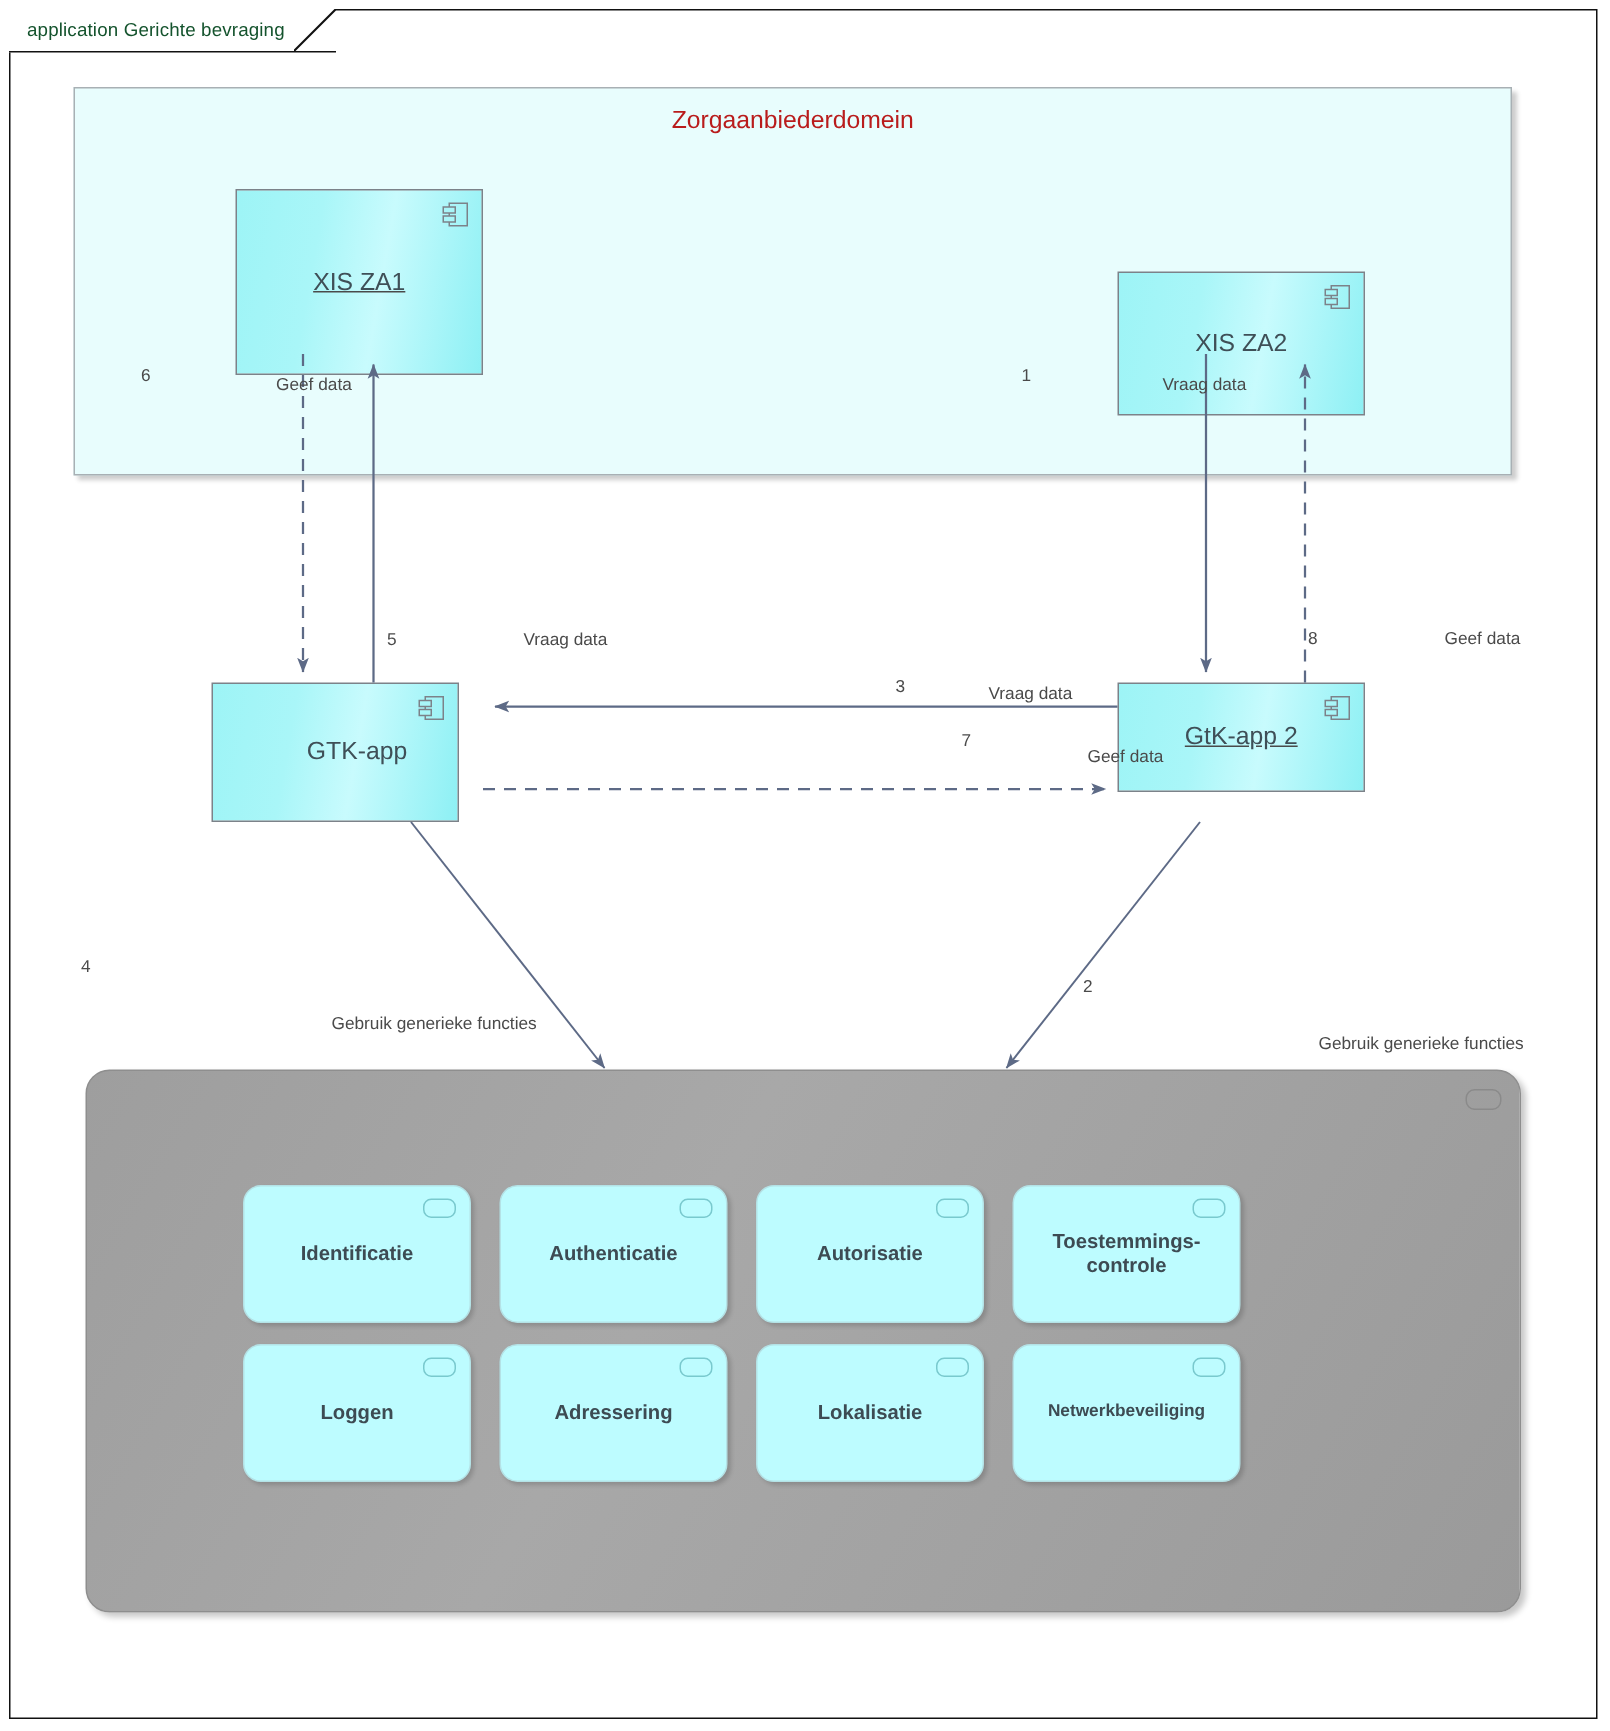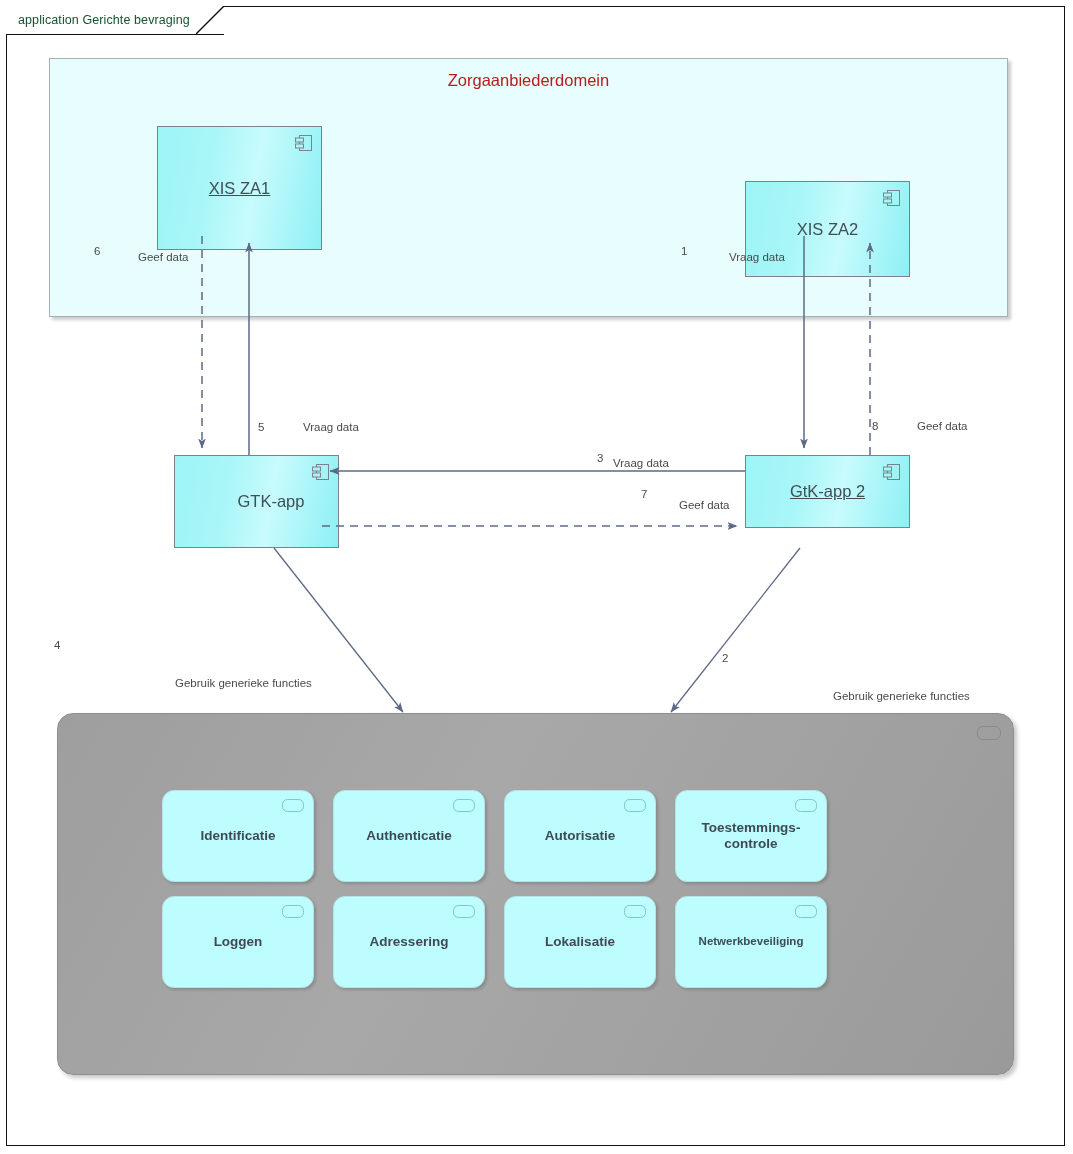--- a/index.html
+++ b/index.html
@@ -119,21 +119,21 @@
     position: absolute;
     right: 7px;
     top: 6px;
     width: 20px;
     height: 20px;
   }
   .comp-icon svg { display: block; }
 
   #xis-za1 { left: 157px; top: 126px; width: 165px; height: 124px; text-decoration: underline; }
   #xis-za2 { left: 745px; top: 140px; width: 165px; height: 96px; margin-top: 41px; }
-  #gtk-app  { left: 174px; top: 455px; width: 165px; height: 93px; padding-left: 29px; }
+  #gtk-app  { left: 141px; top: 455px; width: 165px; height: 93px; padding-left: 29px; }
   #gtk-app2 { left: 745px; top: 455px; width: 165px; height: 73px; text-decoration: underline; }
 
   
   #generieke-functies {
     position: absolute;
     left: 57px;
     top: 713px;
     width: 957px;
     height: 362px;
     box-sizing: border-box;
@@ -214,20 +214,21 @@
     height: 1154px;
     pointer-events: none;
     z-index: 5;
   }
   .edge-label {
     position: absolute;
     font-size: 11.5px;
     color: #4a4a4a;
     white-space: nowrap;
     z-index: 5;
+    margin-left: 46px;
   }
   .edge-num {
     position: absolute;
     font-size: 11.5px;
     color: #4a4a4a;
     white-space: nowrap;
     z-index: 5;
   }
 </style>
 </head>

